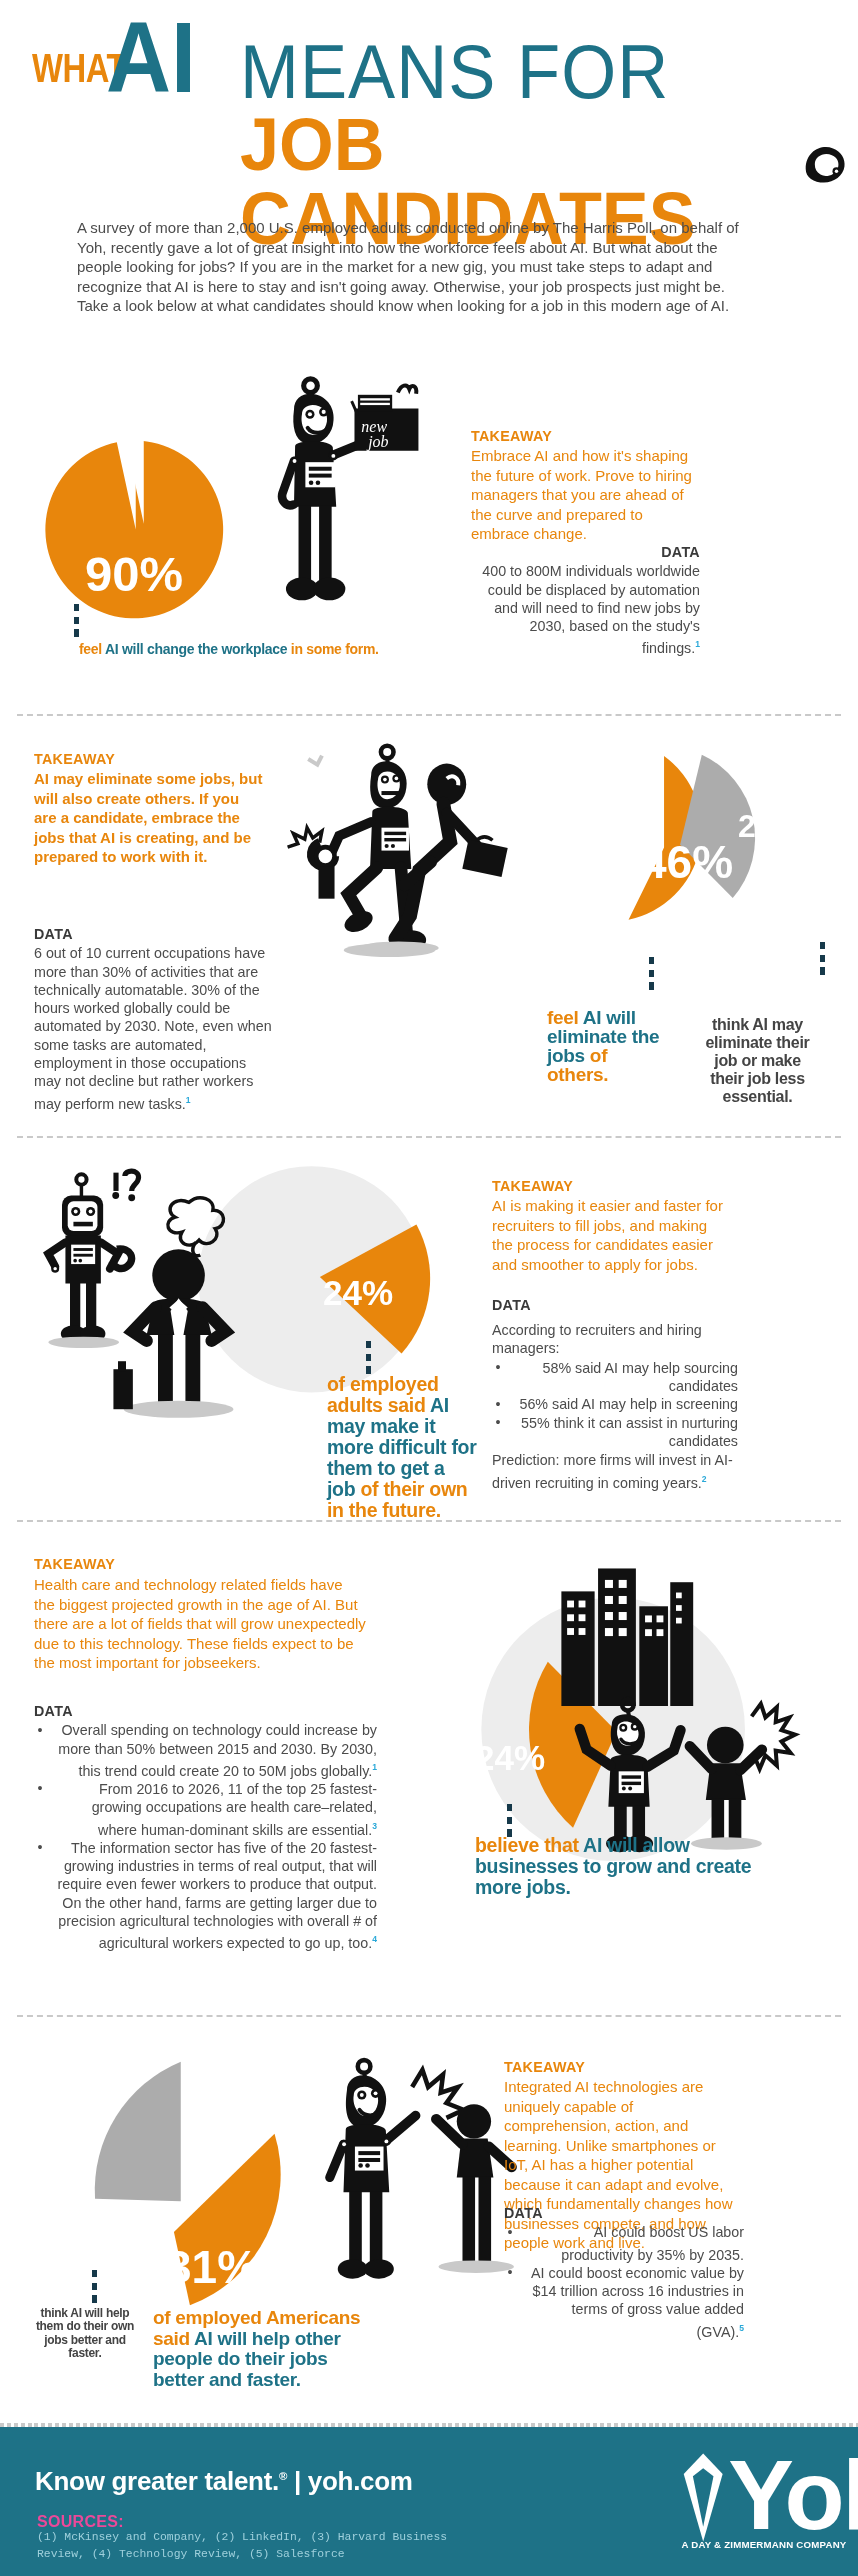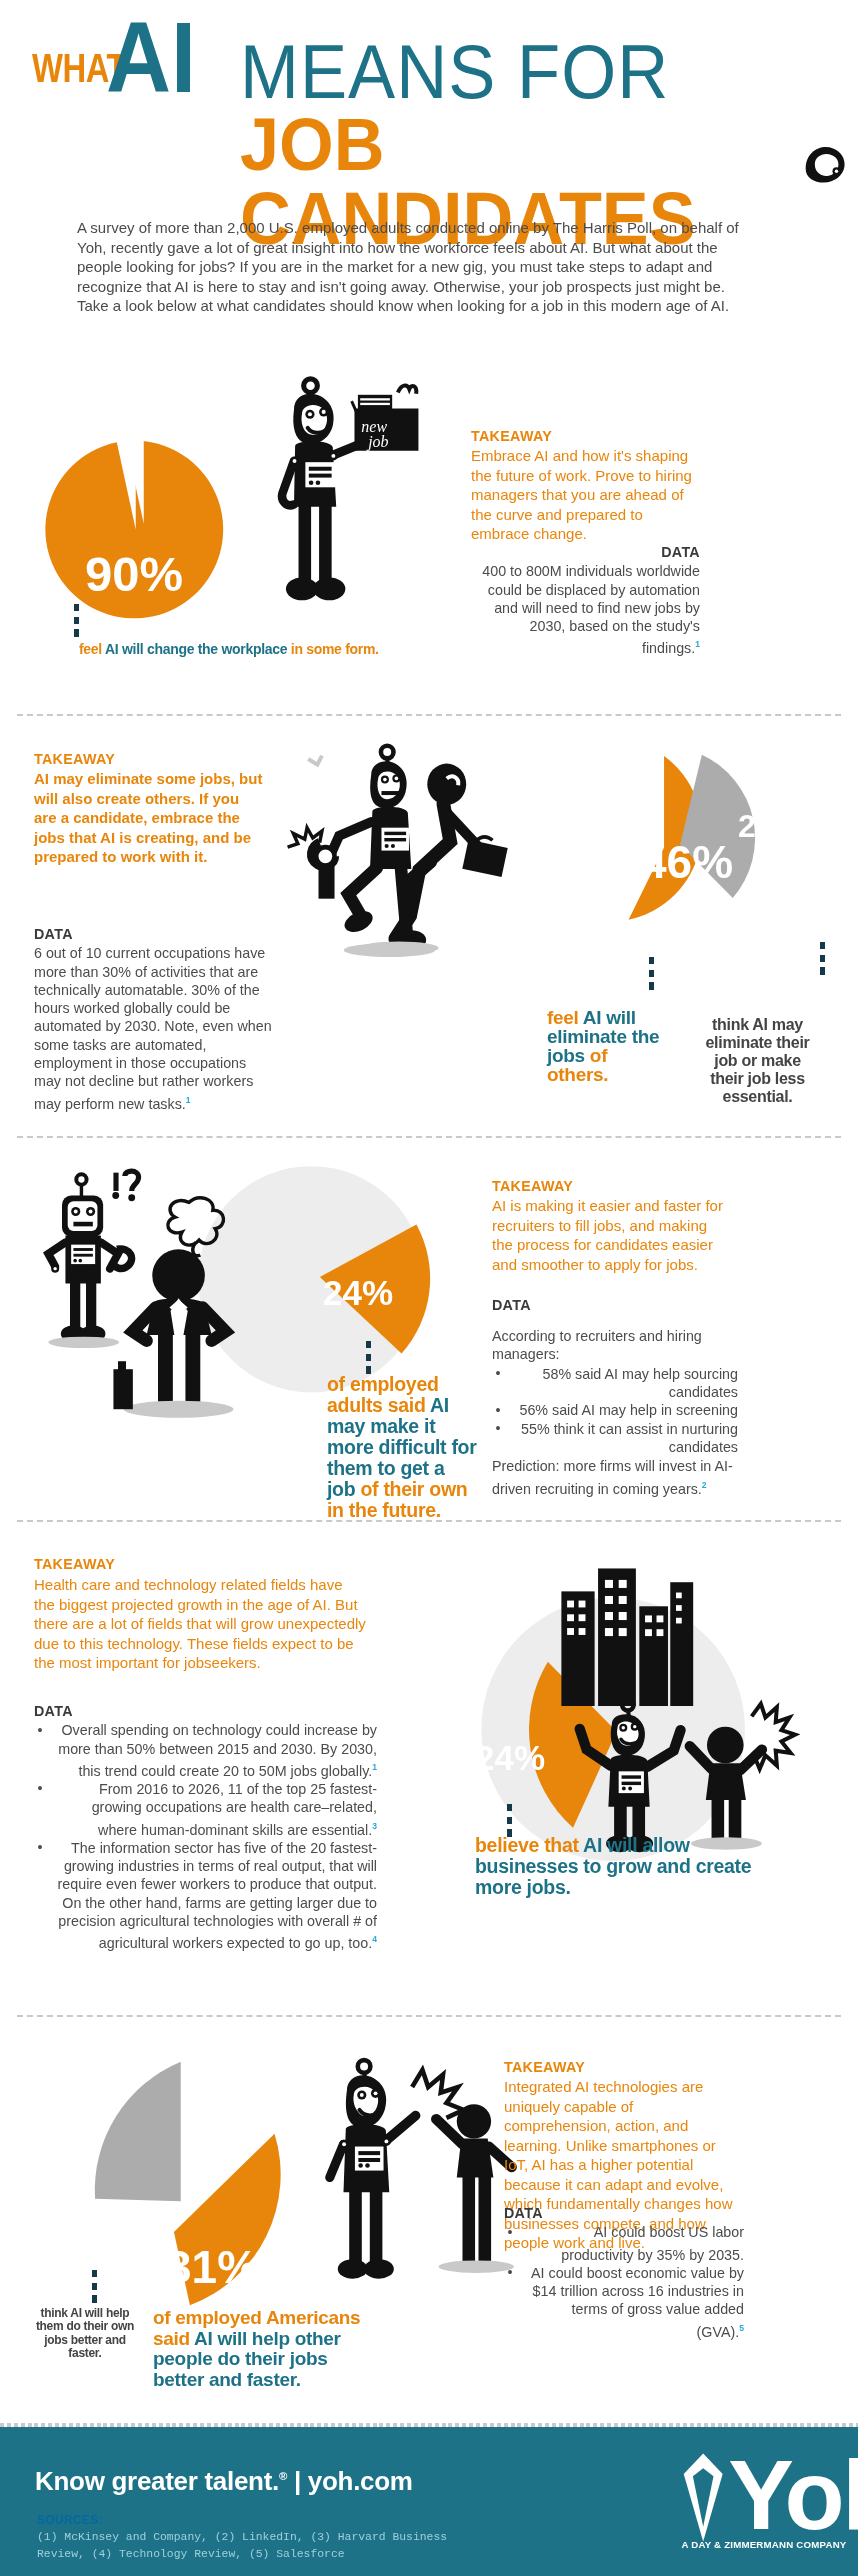--- a/index.html
+++ b/index.html
@@ -95,23 +95,23 @@
   .footer { position:absolute; left:0; top:2427px; width:859px; height:149px; background:#1E7287; }
   .foot-rule { position:absolute; left:0; top:2423px; width:859px; height:4px;
      background:repeating-linear-gradient(90deg,#c9c9c9 0 4px, #ffffff 4px 6.9px); }
   .foot-tag {
     position:absolute; left:35px; top:2466px; color:#fff;
     font-family:"Liberation Sans Narrow","Liberation Sans",sans-serif;
     font-weight:bold; font-size:26px; letter-spacing:-0.3px;
   }
   .foot-tag sup { font-size:11.4px; }
   .foot-src-h {
-    position:absolute; left:37px; top:2513px; color:#0369a1;
-    font-family:"Liberation Sans Narrow","Liberation Sans",sans-serif;
-    font-weight:bold; font-size:12px; letter-spacing:0.3px;
+    position:absolute; left:37px; top:2513px; color:#ec4899;
+    font-family:"Liberation Sans Narrow","Liberation Sans",sans-serif;
+    font-weight:bold; font-size:16px; letter-spacing:0.3px;
   }
   .foot-src {
     position:absolute; left:37px; top:2529px; width:435px; color:#9fd0dc;
     font-family:Liberation Mono, monospace;
     font-size:11.4px; line-height:17px;
   }
   .yoh { position:absolute; left:678px; top:2443px; width:166px; height:109px; }
   .yoh-sub {
     position:absolute; left:678px; top:2539px; width:172px; text-align:center; color:#fff;
     font-family:"Liberation Sans Narrow","Liberation Sans",sans-serif;
@@ -360,21 +360,21 @@
       <rect x="118" y="352" width="34" height="70" fill="#111"></rect>
       <rect x="126" y="338" width="14" height="18" fill="#111"></rect>
     </svg>
 
     <div style="position:absolute; left:492px; top:1178px; width:240px;">
       <div class="label-takeaway">TAKEAWAY</div>
       <div class="body-orange" style="margin-top:2.3px;">AI is making it easier and faster for recruiters to fill jobs, and making the process for candidates easier and smoother to apply for jobs.</div>
     </div>
     <div style="position:absolute; left:492px; top:1297px; width:246px;">
       <div class="label-data">DATA</div>
-      <div class="body-gray" style="margin-top:14px;">According to recruiters and hiring managers:</div>
+      <div class="body-gray" style="margin-top:8px;">According to recruiters and hiring managers:</div>
       <ul class="dl body-gray" style="margin-top:1.1px;">
         <li>58% said AI may help sourcing candidates</li>
         <li>56% said AI may help in screening</li>
         <li>55% think it can assist in nurturing candidates</li>
       </ul>
       <div class="body-gray" style="margin-top:1.1px;">
         <span>Prediction: more firms will invest in AI-driven recruiting in coming years.</span><span class="sup">2</span>
       </div>
     </div>
 

